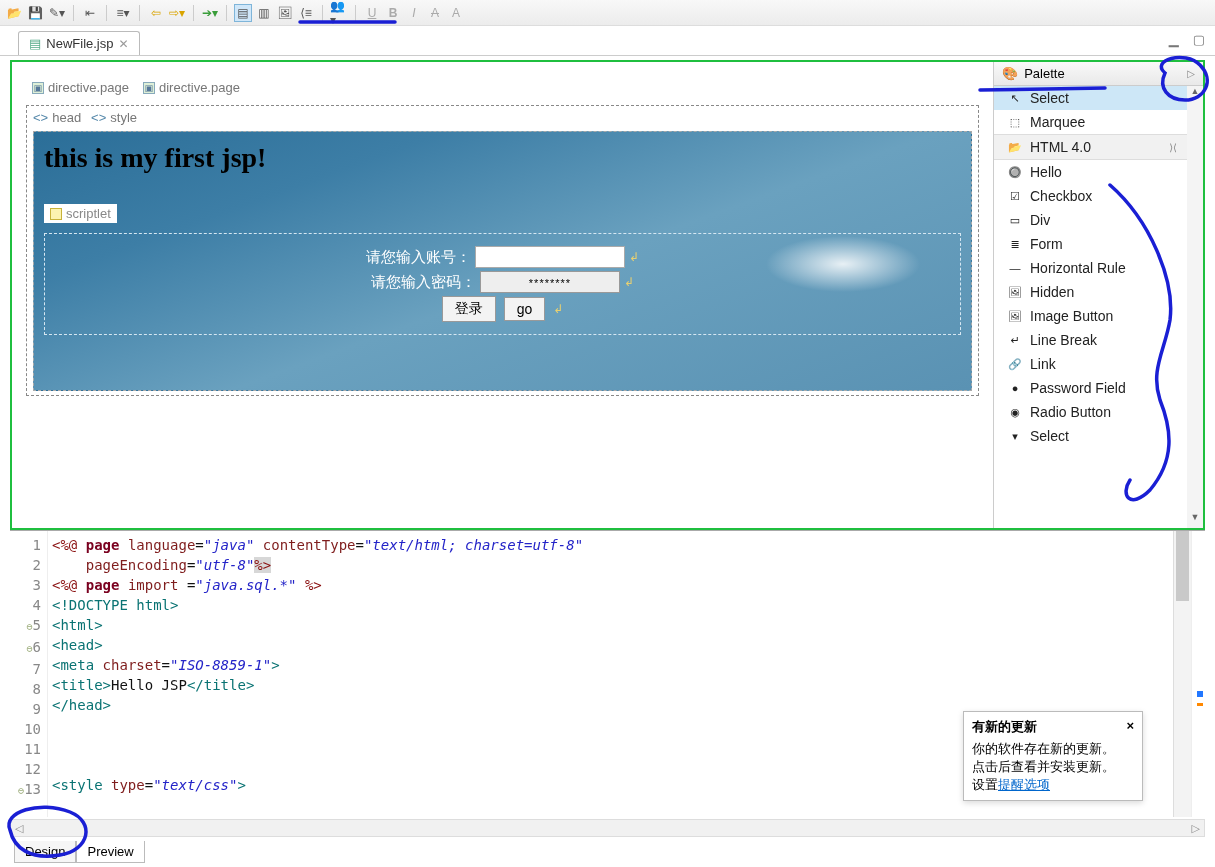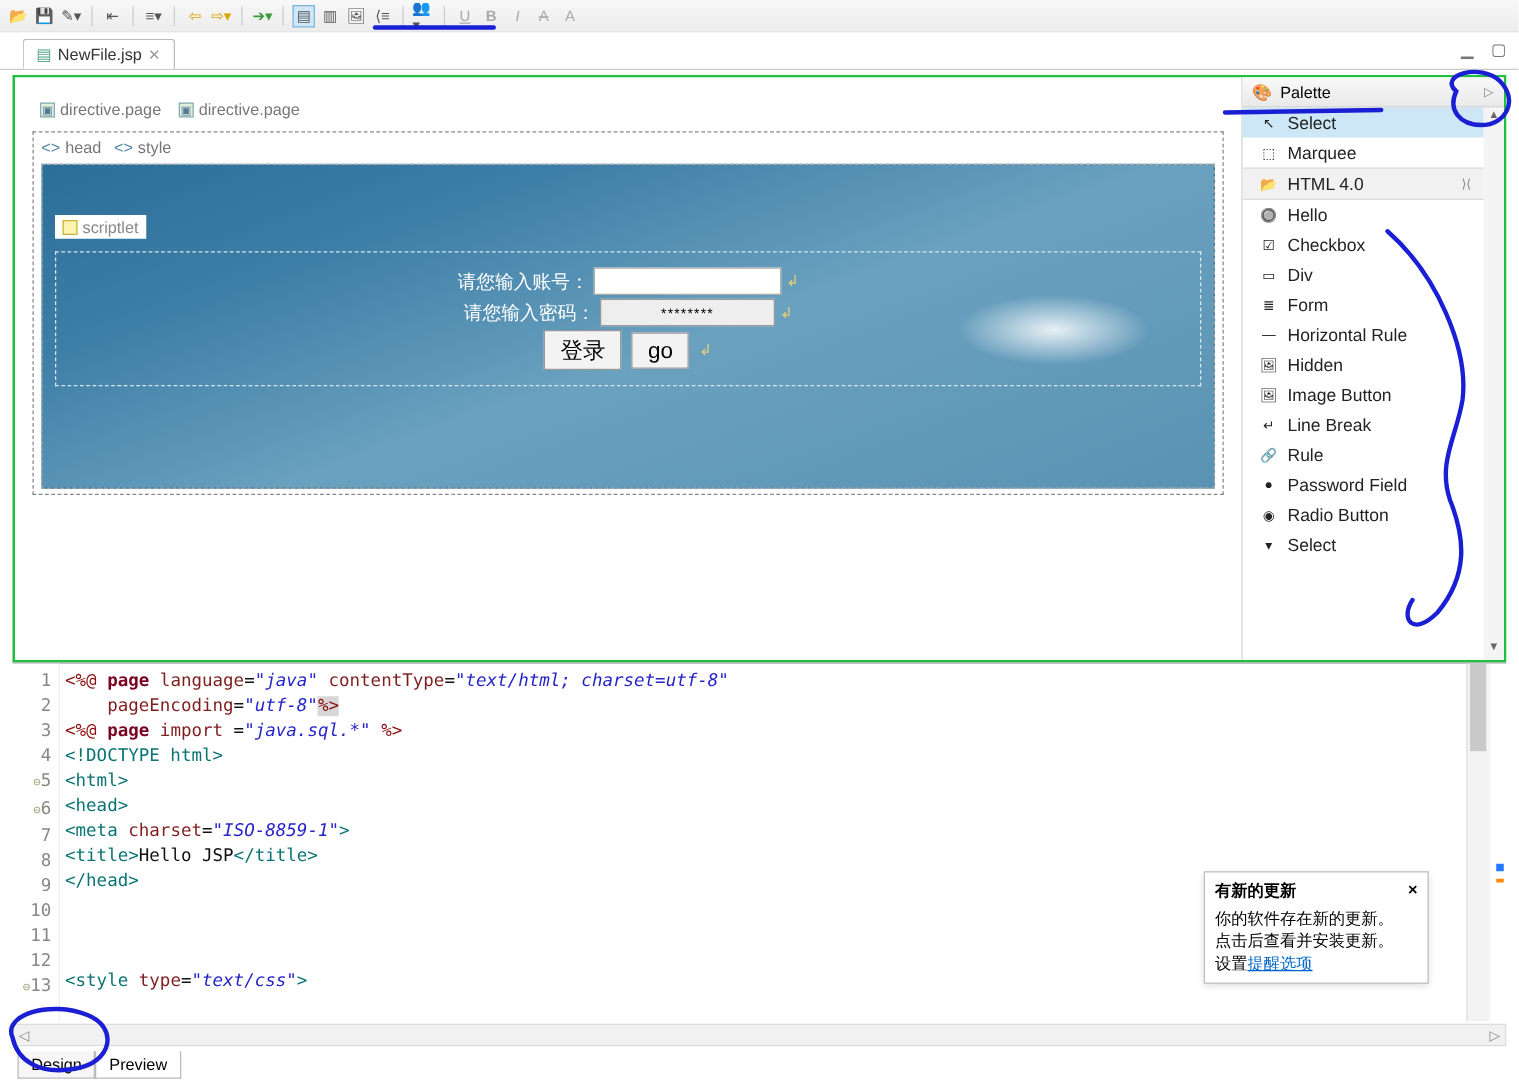--- a/index.html
+++ b/index.html
@@ -39,21 +39,21 @@
 .scriptlet-tag { display:inline-flex; align-items:center; gap:4px; background:#fff; padding:2px 6px; margin-top:30px; font-size:13px; color:#888;}
 .scriptlet-tag .si { width:12px;height:12px; background:#fcf3b0; border:1px solid #c8b33a; }
 
 .form-area { border:1px dashed #d6e7f2; margin-top:10px; padding:12px; display:flex; flex-direction:column; align-items:center; gap:3px;}
 .frow { display:flex; align-items:center; gap:4px; color:#fff; font-size:15px;}
 .frow input { height:22px; }
 .frow .txt { width:150px; background:#fff; border:1px solid #aaa;}
 .frow .pwd { width:140px; background:#eee; border:1px solid #999; text-align:center; letter-spacing:1px; font-size:11px; padding-top:2px;}
 .arrw { color:#e8d070; font-size:12px; }
 .btnrow { display:flex; gap:8px; align-items:center;}
-.btnrow button { background:#f3f3f3; border:1px solid #999; padding:3px 12px; font-size:18px;}
+.btnrow button { background:#f3f3f3; border:1px solid #999; padding:3px 12px; font-size:14px;}
 .btnrow .arrw2 { color:#e8d070; font-size:12px;}
 
 
 .pal-head { background:linear-gradient(#f9f9f9,#e9e9e9); border-bottom:1px solid #ccc; padding:4px 8px; display:flex; align-items:center; gap:6px; font-size:13px;}
 .pal-head .tri { margin-left:auto; color:#888; font-size:10px;}
 .pal-list { overflow-y:auto; flex:1;}
 .pal-item { padding:4px 10px 4px 14px; display:flex; align-items:center; gap:8px; font-size:14px; color:#222;}
 .pal-item.sel { background:#cde7f7;}
 .pal-group { background:#f1f1f1; border-top:1px solid #ddd; border-bottom:1px solid #ddd;}
 .pal-icn { width:14px; height:14px; display:inline-flex; align-items:center; justify-content:center; font-size:11px;}
@@ -70,21 +70,21 @@
 .c-dir { color:#8a0f0f;} .c-kw { color:#7a001f; font-weight:bold;} .c-attr { color:#7f1d1d;} .c-str { color:#2424c8; font-style:italic;} .c-tag { color:#0a7373;} 
 .code .l { display:block;}
 .code .sel { background:#d7d7d7;}
 .code-sb { width:18px; background:#f3f3f3; border-left:1px solid #ddd; position:relative;}
 .code-sb .th { position:absolute; top:0; left:2px; right:2px; height:70px; background:#c9c9c9;}
 .ov { width:14px; background:#fff; border-left:1px solid #eee; position:relative;}
 .ov .m1 { position:absolute; right:2px; top:160px; width:6px; height:6px; background:#27f;}
 .ov .m2 { position:absolute; right:2px; top:172px; width:6px; height:3px; background:#f80;}
 
 
-.notif { position:absolute; right:72px; bottom:80px; width:180px; background:#fff; border:1px solid #bbb; box-shadow:0 2px 6px rgba(0,0,0,0.15); padding:6px 8px; font-size:13px; z-index:500;}
+.notif { position:absolute; right:72px; bottom:66px; width:180px; background:#fff; border:1px solid #bbb; box-shadow:0 2px 6px rgba(0,0,0,0.15); padding:6px 8px; font-size:13px; z-index:500;}
 .notif .nh { display:flex; justify-content:space-between; font-weight:bold; margin-bottom:4px;}
 .notif a { color:#0066cc; }
 
 
 .hsb { position:absolute; left:10px; right:10px; bottom:30px; height:18px; background:#f1f1f1; border:1px solid #ddd; display:flex; align-items:center; justify-content:space-between; padding:0 4px; color:#888; font-size:11px;}
 
 
 .btabs { position:absolute; left:14px; bottom:4px; display:flex;}
 .btab { border:1px solid #bbb; border-top:none; padding:3px 10px; background:#fff; font-size:13px;}
 .btab.on { background:#f6f6f6;}
@@ -151,20 +151,21 @@
           <span class="tag-pill">
               <span style="color:#58a">&lt;&gt;</span>
               <span>head</span>
             </span>
           <span class="tag-pill">
               <span style="color:#58a">&lt;&gt;</span>
               <span>style</span>
             </span>
         </div>
         <div class="sky dash-box2">
+          <h1>this is my first jsp!</h1>
           <div class="scriptlet-tag">
               <span class="si"></span>
               <span>scriptlet</span>
             </div>
           <div class="form-area">
             <div class="frow">
               <span>请您输入账号：</span>
               <input class="txt" type="text" style="">
               <span class="arrw">↲</span>
             </div>
@@ -232,21 +233,21 @@
           <div class="pal-item">
             <span class="pal-icn">🖼</span>
             <span>Image Button</span>
           </div>
           <div class="pal-item">
             <span class="pal-icn">↵</span>
             <span>Line Break</span>
           </div>
           <div class="pal-item">
             <span class="pal-icn">🔗</span>
-            <span>Rule</span>
+            <span>Link</span>
           </div>
           <div class="pal-item">
             <span class="pal-icn">●</span>
             <span>Password Field</span>
           </div>
           <div class="pal-item">
             <span class="pal-icn">◉</span>
             <span>Radio Button</span>
           </div>
           <div class="pal-item">

